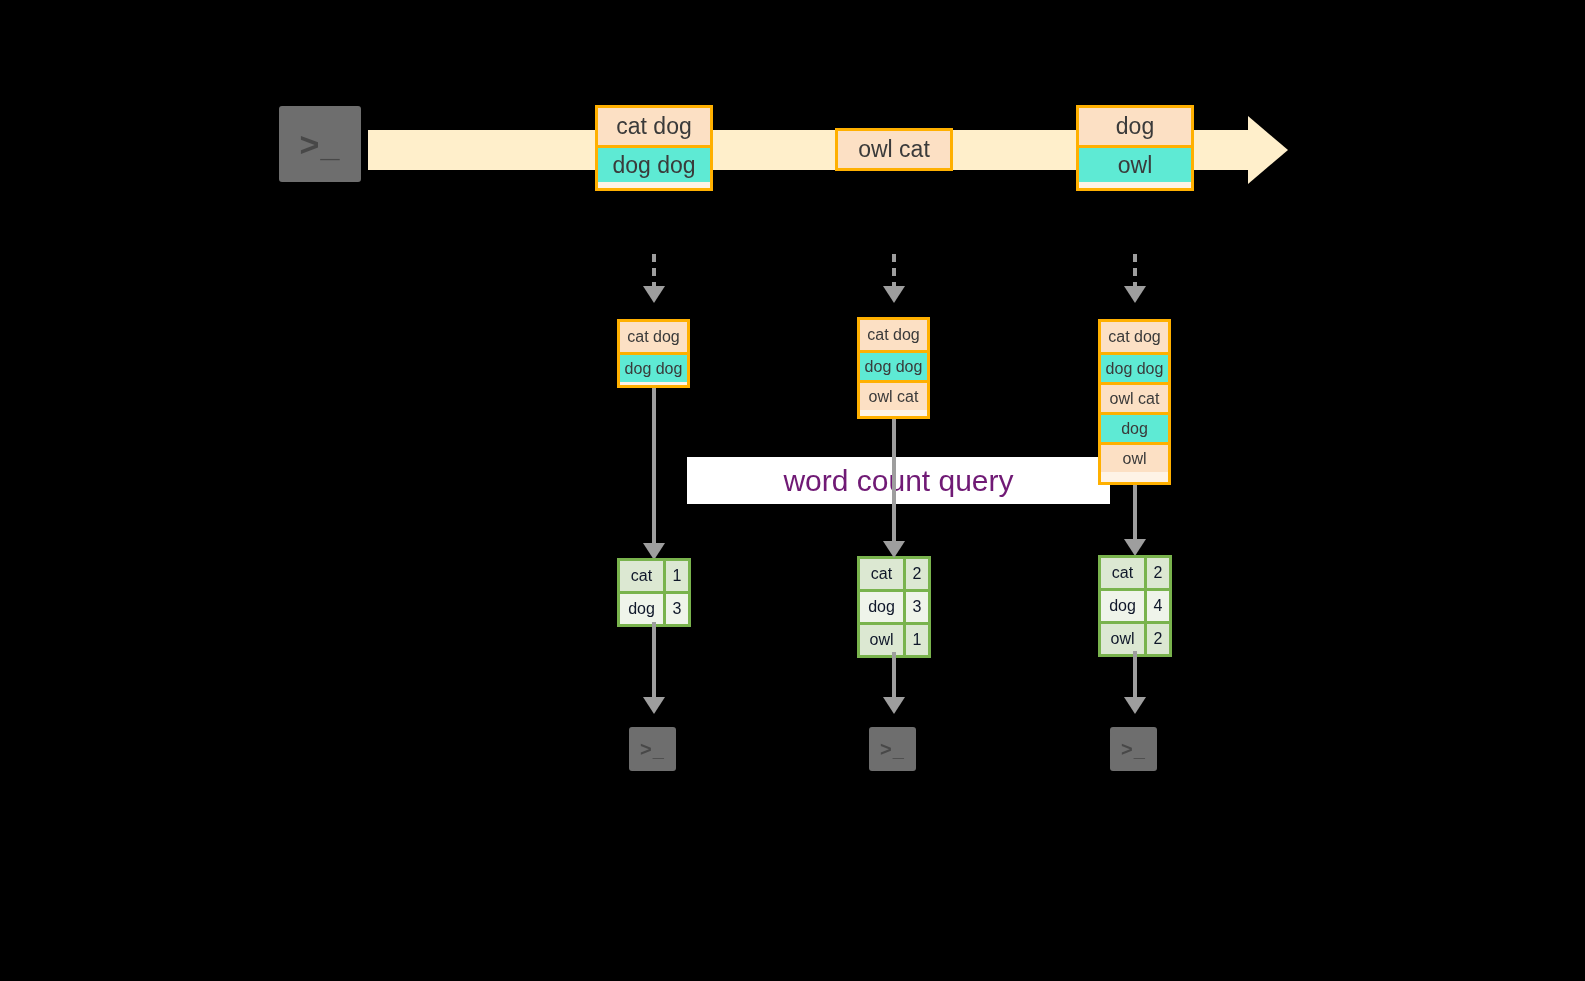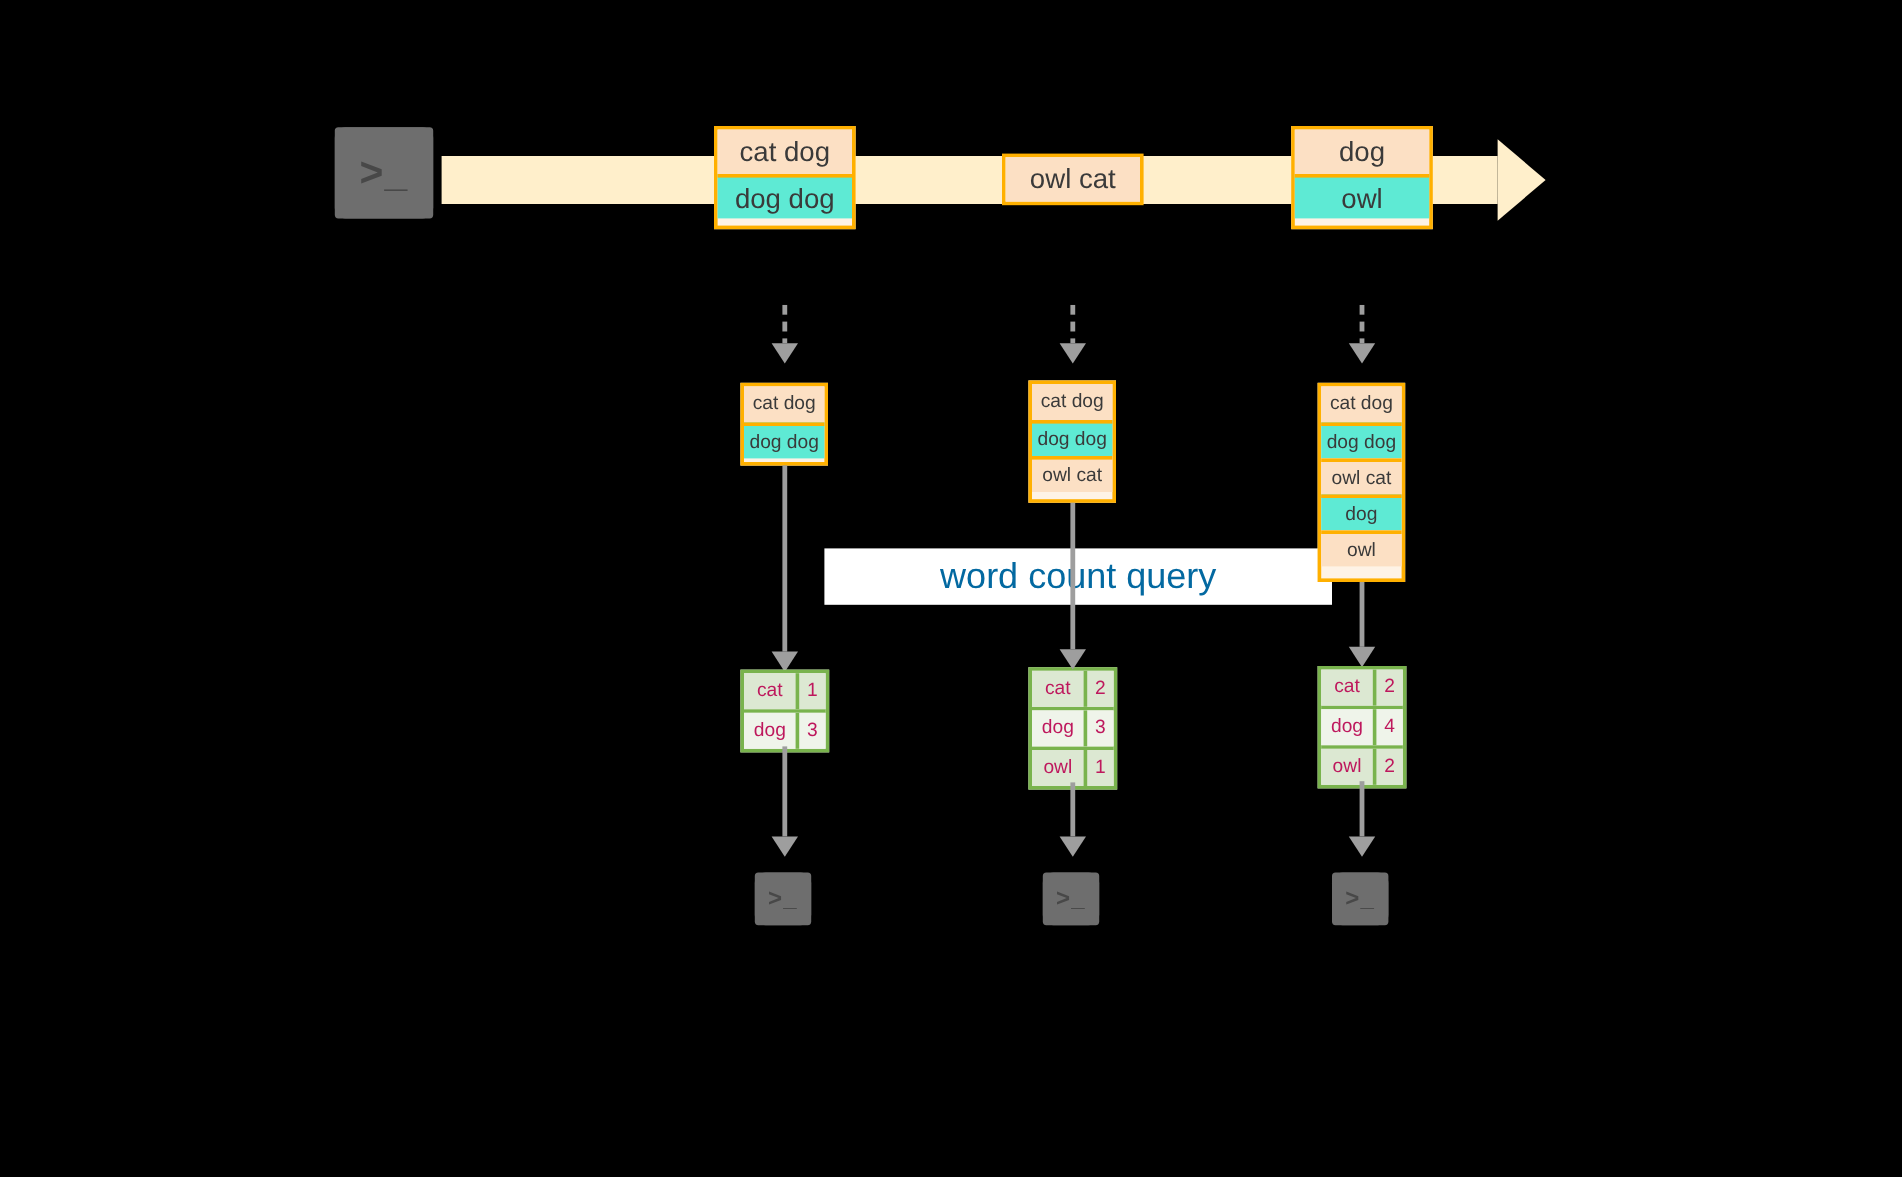--- a/index.html
+++ b/index.html
@@ -102,21 +102,21 @@
     display: flex;
     height: 30px;
   }
   .restable .trow + .trow { border-top: 3px solid #79B34D; }
   .restable .tcell {
     box-sizing: border-box;
     display: flex;
     align-items: center;
     justify-content: center;
     font-size: 16px;
-    color: #be185d;
+    color: #0f172a;
   }
   .restable .tcell.word { width: 47px; }
   .restable .tcell.cnt  { width: 27px; border-left: 3px solid #79B34D; }
   .restable .trow.dark  .tcell { background: #DCE8D2; }
   .restable .trow.light .tcell { background: #EFF4EA; }
 
   
   .conn {
     position: absolute;
     width: 4px;
@@ -139,21 +139,21 @@
   
   .query-band {
     position: absolute;
     background: #FFFFFF;
     display: flex;
     align-items: center;
     justify-content: center;
   }
   .query-band .qtext {
     font-size: 30px;
-    color: #0369a1;
+    color: #701a75;
     white-space: nowrap;
   }
 </style>
 </head>
 <body>
 
 <div id="canvas">
 
   <div class="stream-band" style="left:368px; top:130px; width:880px; height:40px;"></div>
   <div class="stream-head" style="left:1248px; top:116px;"></div>

